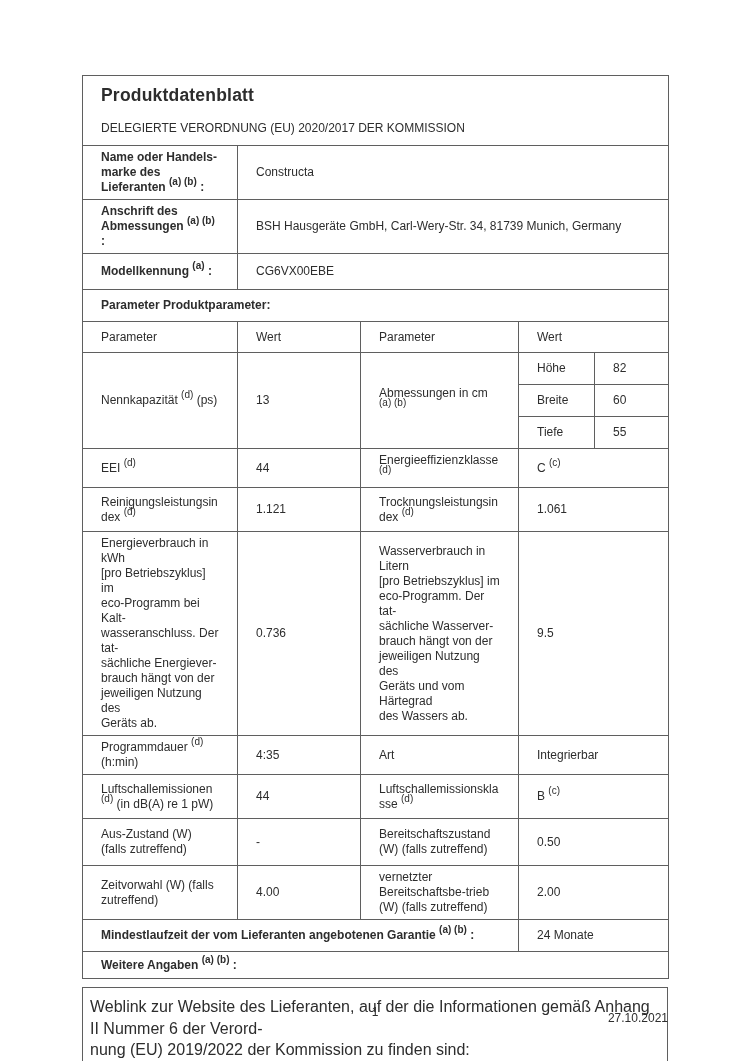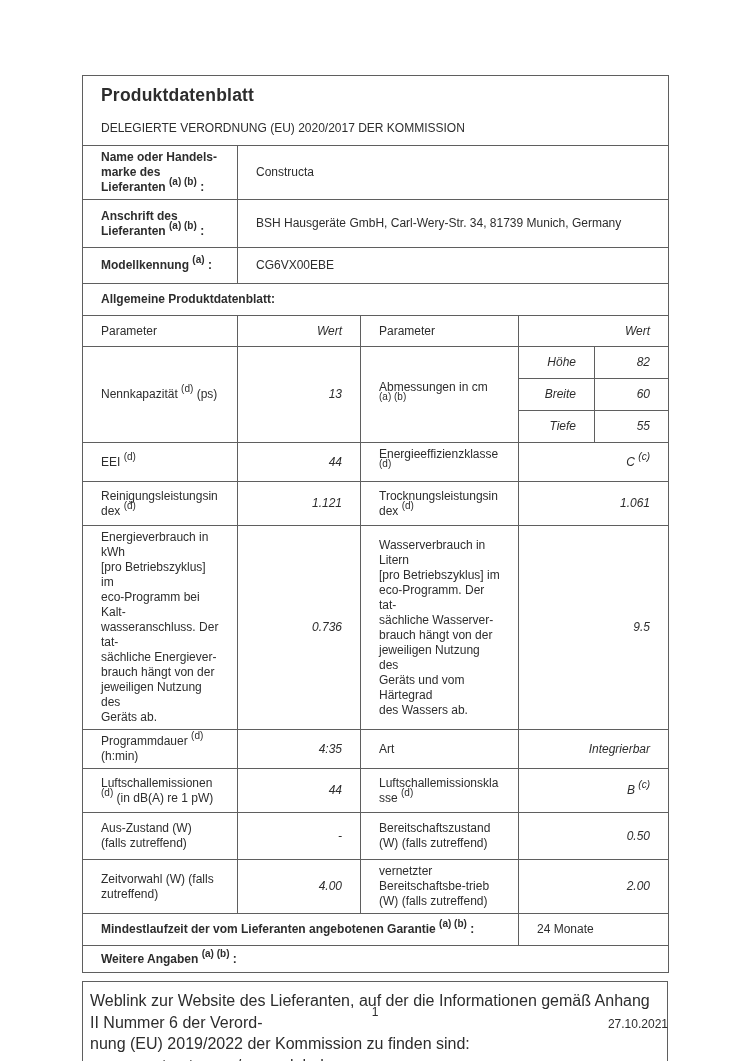--- a/index.html
+++ b/index.html
@@ -37,21 +37,21 @@
   }
   .title-cell { padding: 12px 7px 10px 7px; }
   .doc-title {
     font-size: 17.5px;
     font-weight: bold;
     margin: 0 0 14px 0;
     letter-spacing: 0.2px;
   }
   .doc-sub { font-size: 12px; }
   .bold { font-weight: bold; }
-  .center { text-align: right; font-style: italic; }
+  .center { text-align: left; }
   .left { text-align: left; }
   sup.fn {
     font-size: 10px;
     position: relative;
     top: -1px;
     vertical-align: super;
     line-height: 0;
   }
   .prewrap { white-space: pre-line; }
   .desc { line-height: 13.8px; }
@@ -87,21 +87,21 @@
     font-size: 12px;
   }
   .footer .pageno {
     display: block;
     text-align: center;
     width: 100%;
   }
   .footer .date {
     position: absolute;
     right: 0;
-    top: 12px;
+    top: 6px;
   }
 </style>
 </head>
 <body>
 
 <div class="page">
   <div class="sheet">
     <table class="main">
       <colgroup>
         <col style="width:155px">
@@ -118,31 +118,31 @@
           <div class="doc-sub">DELEGIERTE VERORDNUNG (EU) 2020/2017 DER KOMMISSION</div>
         </td>
       </tr>
 
       <tr class="r-name">
         <td class="bold"><span>Name oder Handels-marke des Lieferanten </span><sup class="fn">(a) (b)</sup><span> :</span></td>
         <td colspan="4">Constructa</td>
       </tr>
 
       <tr class="r-addr">
-        <td class="bold"><span>Anschrift des Lieferanten </span><sup class="fn">(a) (b)</sup><span> :</span></td>
+        <td class="bold"><span>Anschrift des Abmessungen </span><sup class="fn">(a) (b)</sup><span> :</span></td>
         <td colspan="4">BSH Hausgeräte GmbH, Carl-Wery-Str. 34, 81739 Munich, Germany</td>
       </tr>
 
       <tr class="r-model">
         <td class="bold"><span>Modellkennung </span><sup class="fn">(a)</sup><span> :</span></td>
         <td colspan="4">CG6VX00EBE</td>
       </tr>
 
       <tr class="r-section">
-        <td colspan="5" class="bold">Allgemeine Produktdatenblatt:</td>
+        <td colspan="5" class="bold">Parameter Produktparameter:</td>
       </tr>
 
       <tr class="r-colhead">
         <td>Parameter</td>
         <td class="center">Wert</td>
         <td>Parameter</td>
         <td colspan="2" class="center">Wert</td>
       </tr>
 
       <tr class="r-dim">

